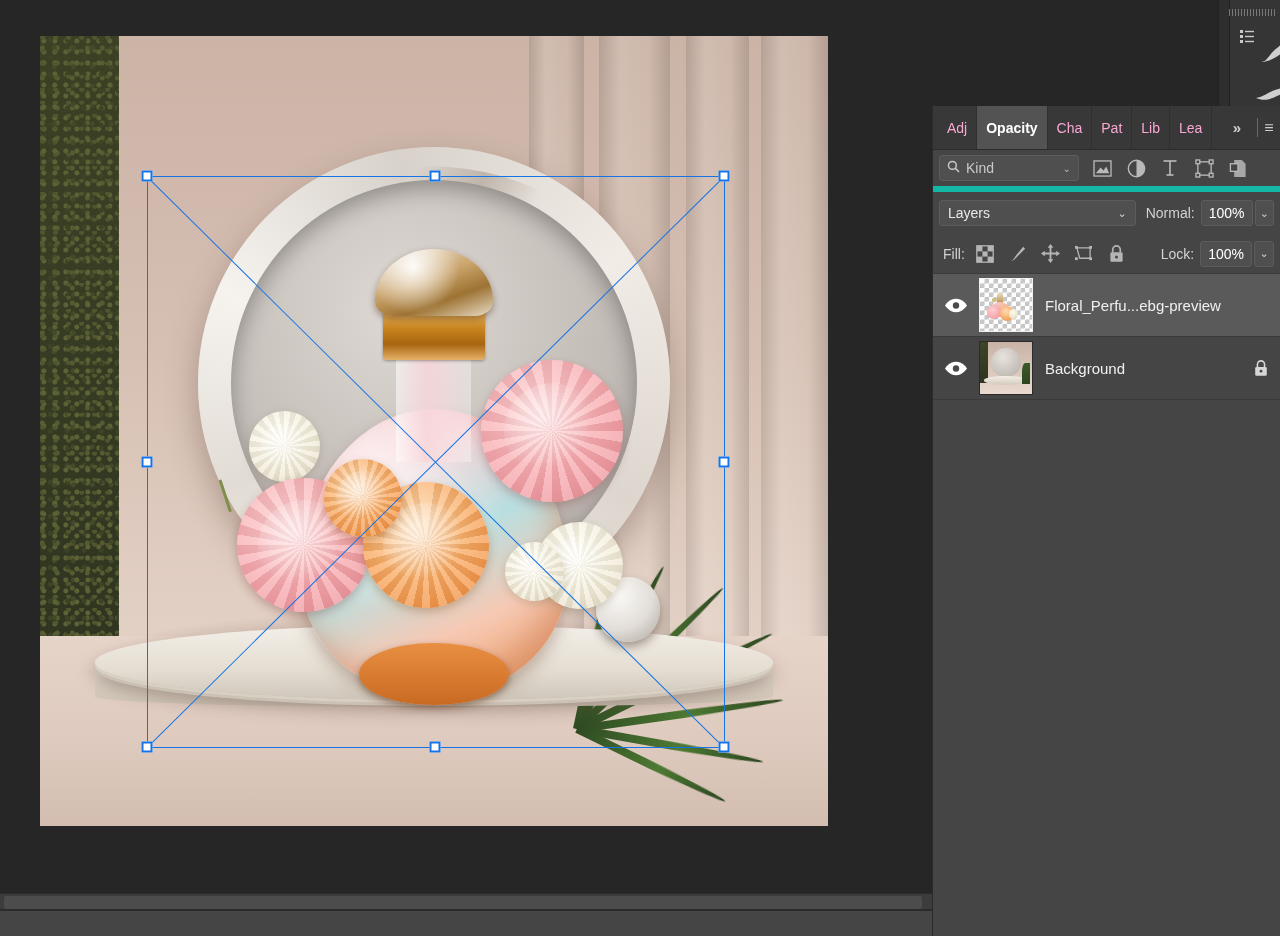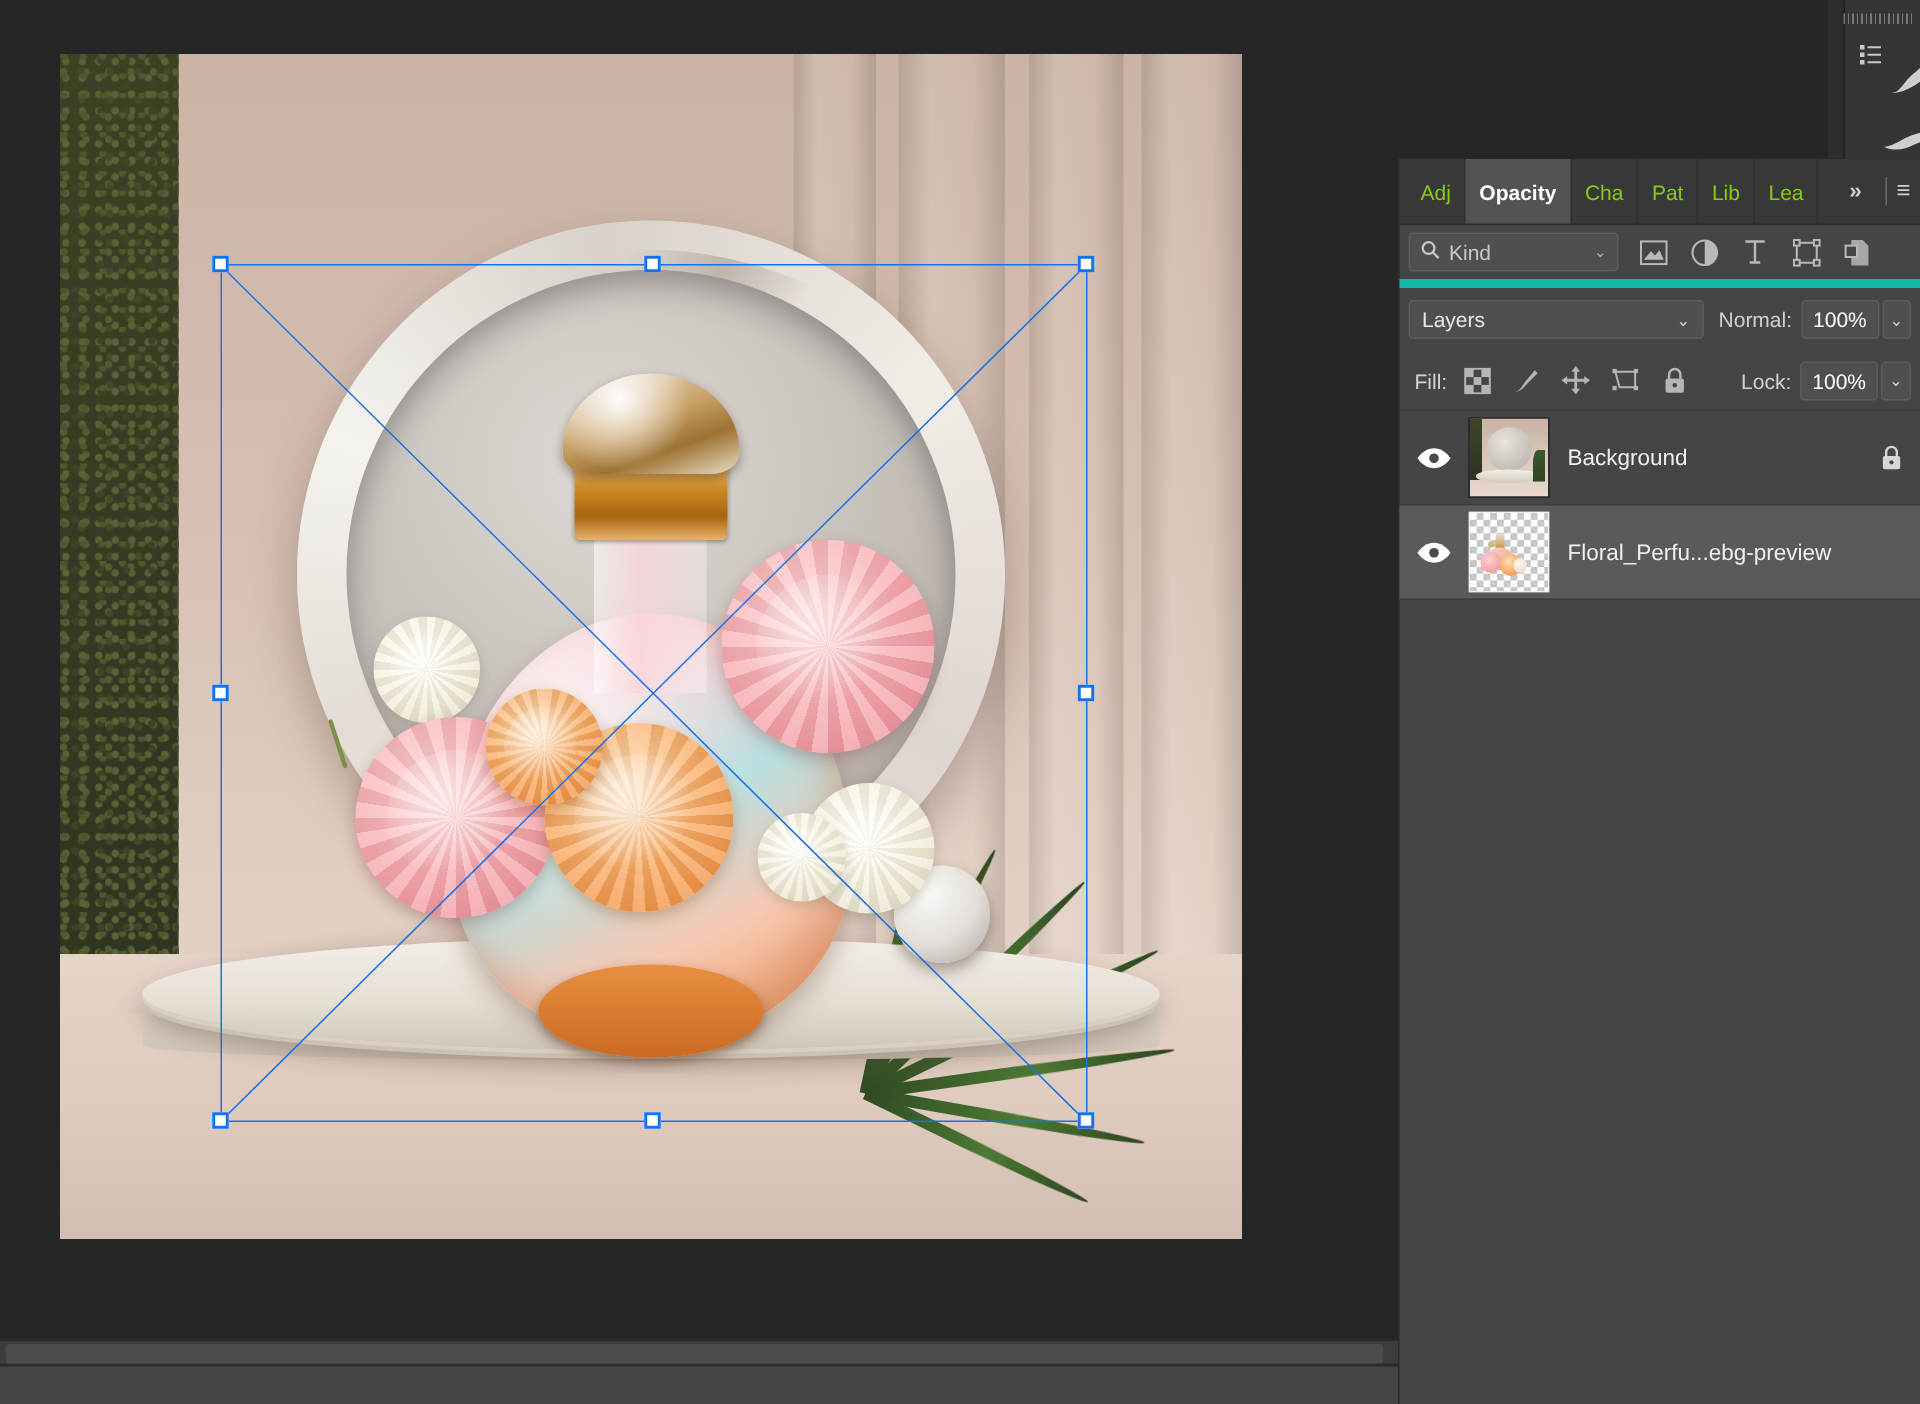--- a/index.html
+++ b/index.html
@@ -221,21 +221,21 @@
   }
   #panel-tabbar {
     position: relative; height: 44px;
     background: #383838;
     display: flex; align-items: stretch;
     border-bottom: 1px solid #2b2b2b;
   }
   .ptab {
     display: flex; align-items: center;
     padding: 0 9px;
-    font-size: 14px; color: #84cc16;
+    font-size: 14px; color: #f9a8d4;
     border-right: 1px solid #2f2f2f;
     white-space: nowrap; overflow: hidden;
     cursor: pointer;
   }
   .ptab.active { background: #535353; color: #ffffff; font-weight: bold; }
   .ptab.first { padding-left: 14px; }
   #tab-overflow {
     display: flex; align-items: center; justify-content: center;
     width: 40px; color: #cfcfcf; font-size: 15px; font-weight: bold; cursor: pointer;
     margin-left: auto;
@@ -536,60 +536,60 @@
           </svg>
         </span>
       </div>
       <span class="lbl" style="margin-left:auto;">Lock:</span>
       <span class="numbox">100%</span>
       <span class="numchev">⌄</span>
     </div>
 
     <div id="layers-list">
 
-      <div class="layer-row">
-        <div class="eye-cell">
-          <svg width="24" height="15" viewBox="0 0 24 15">
-            <path d="M12 0.8 C5 0.8 1 7.5 1 7.5 C1 7.5 5 14.2 12 14.2 C19 14.2 23 7.5 23 7.5 C23 7.5 19 0.8 12 0.8 Z" fill="#ffffff"></path>
-            <circle cx="12" cy="7.5" r="3.2" fill="#4a4a4a"></circle>
-          </svg>
-        </div>
-        <div class="thumb">
-          <div style="position:absolute;inset:0;background:linear-gradient(180deg,#c9b2a6,#ddcabe 60%,#e9d9ce);"></div>
-          <div style="position:absolute;left:0;top:0;width:16%;height:78%;background:linear-gradient(160deg,#3f4527,#2e3320);"></div>
-          <div style="position:absolute;left:22%;top:12%;width:56%;height:56%;border-radius:50%;background:radial-gradient(circle at 40% 32%,#e8e3dd,#b5aea8);"></div>
-          <div style="position:absolute;left:8%;top:66%;width:82%;height:16%;border-radius:50%;background:linear-gradient(180deg,#f2eee7,#d4cabd);"></div>
-          <div style="position:absolute;right:4%;top:40%;width:16%;height:40%;background:linear-gradient(180deg,#3c5a2a,#2c4420);border-radius:40% 0 0 0;"></div>
-        </div>
-        <div class="layer-name">Background</div>
-        <div class="layer-lock">
-          <svg width="16" height="18" viewBox="0 0 18 20">
-            <path d="M5 9 V6 a4 4 0 0 1 8 0 V9" fill="none" stroke="#d6d6d6" stroke-width="1.8"></path>
-            <rect x="2.5" y="8.8" width="13" height="10" rx="1.4" fill="#d6d6d6"></rect>
-            <circle cx="9" cy="13.6" r="1.6" fill="#454545"></circle>
-          </svg>
-        </div>
-      </div>
-
       <div class="layer-row selected">
         <div class="eye-cell">
           <svg width="24" height="15" viewBox="0 0 24 15">
             <path d="M12 0.8 C5 0.8 1 7.5 1 7.5 C1 7.5 5 14.2 12 14.2 C19 14.2 23 7.5 23 7.5 C23 7.5 19 0.8 12 0.8 Z" fill="#ffffff"></path>
             <circle cx="12" cy="7.5" r="3.2" fill="#4a4a4a"></circle>
           </svg>
         </div>
         <div class="thumb selected-frame">
           <div class="checker"></div>
           <div style="position:absolute;left:33%;top:26%;width:11%;height:22%;background:linear-gradient(180deg,#e9dcc4,#c08b3a);border-radius:2px;"></div>
           <div style="position:absolute;left:22%;top:44%;width:34%;height:30%;border-radius:50% 50% 44% 44%;background:linear-gradient(150deg,#f7cfd4,#f2a06a);"></div>
           <div style="position:absolute;left:14%;top:50%;width:26%;height:26%;border-radius:50%;background:radial-gradient(circle at 40% 36%,#ffd0d2,#ef8d95);"></div>
           <div style="position:absolute;left:38%;top:52%;width:28%;height:28%;border-radius:50%;background:radial-gradient(circle at 42% 36%,#ffdcb4,#ee8a35);"></div>
           <div style="position:absolute;left:56%;top:58%;width:18%;height:18%;border-radius:50%;background:radial-gradient(circle at 42% 36%,#fffaea,#ded6bd);"></div>
           <div style="position:absolute;left:24%;top:36%;width:7%;height:9%;border-radius:50%;background:#cdbb6f;"></div>
         </div>
         <div class="layer-name">Floral_Perfu...ebg-preview</div>
         <div class="layer-lock"></div>
       </div>
 
+      <div class="layer-row">
+        <div class="eye-cell">
+          <svg width="24" height="15" viewBox="0 0 24 15">
+            <path d="M12 0.8 C5 0.8 1 7.5 1 7.5 C1 7.5 5 14.2 12 14.2 C19 14.2 23 7.5 23 7.5 C23 7.5 19 0.8 12 0.8 Z" fill="#ffffff"></path>
+            <circle cx="12" cy="7.5" r="3.2" fill="#4a4a4a"></circle>
+          </svg>
+        </div>
+        <div class="thumb">
+          <div style="position:absolute;inset:0;background:linear-gradient(180deg,#c9b2a6,#ddcabe 60%,#e9d9ce);"></div>
+          <div style="position:absolute;left:0;top:0;width:16%;height:78%;background:linear-gradient(160deg,#3f4527,#2e3320);"></div>
+          <div style="position:absolute;left:22%;top:12%;width:56%;height:56%;border-radius:50%;background:radial-gradient(circle at 40% 32%,#e8e3dd,#b5aea8);"></div>
+          <div style="position:absolute;left:8%;top:66%;width:82%;height:16%;border-radius:50%;background:linear-gradient(180deg,#f2eee7,#d4cabd);"></div>
+          <div style="position:absolute;right:4%;top:40%;width:16%;height:40%;background:linear-gradient(180deg,#3c5a2a,#2c4420);border-radius:40% 0 0 0;"></div>
+        </div>
+        <div class="layer-name">Background</div>
+        <div class="layer-lock">
+          <svg width="16" height="18" viewBox="0 0 18 20">
+            <path d="M5 9 V6 a4 4 0 0 1 8 0 V9" fill="none" stroke="#d6d6d6" stroke-width="1.8"></path>
+            <rect x="2.5" y="8.8" width="13" height="10" rx="1.4" fill="#d6d6d6"></rect>
+            <circle cx="9" cy="13.6" r="1.6" fill="#454545"></circle>
+          </svg>
+        </div>
+      </div>
+
       <div id="layers-list-empty"></div>
     </div>
   </div>
 </div>
 
 </body></html>

